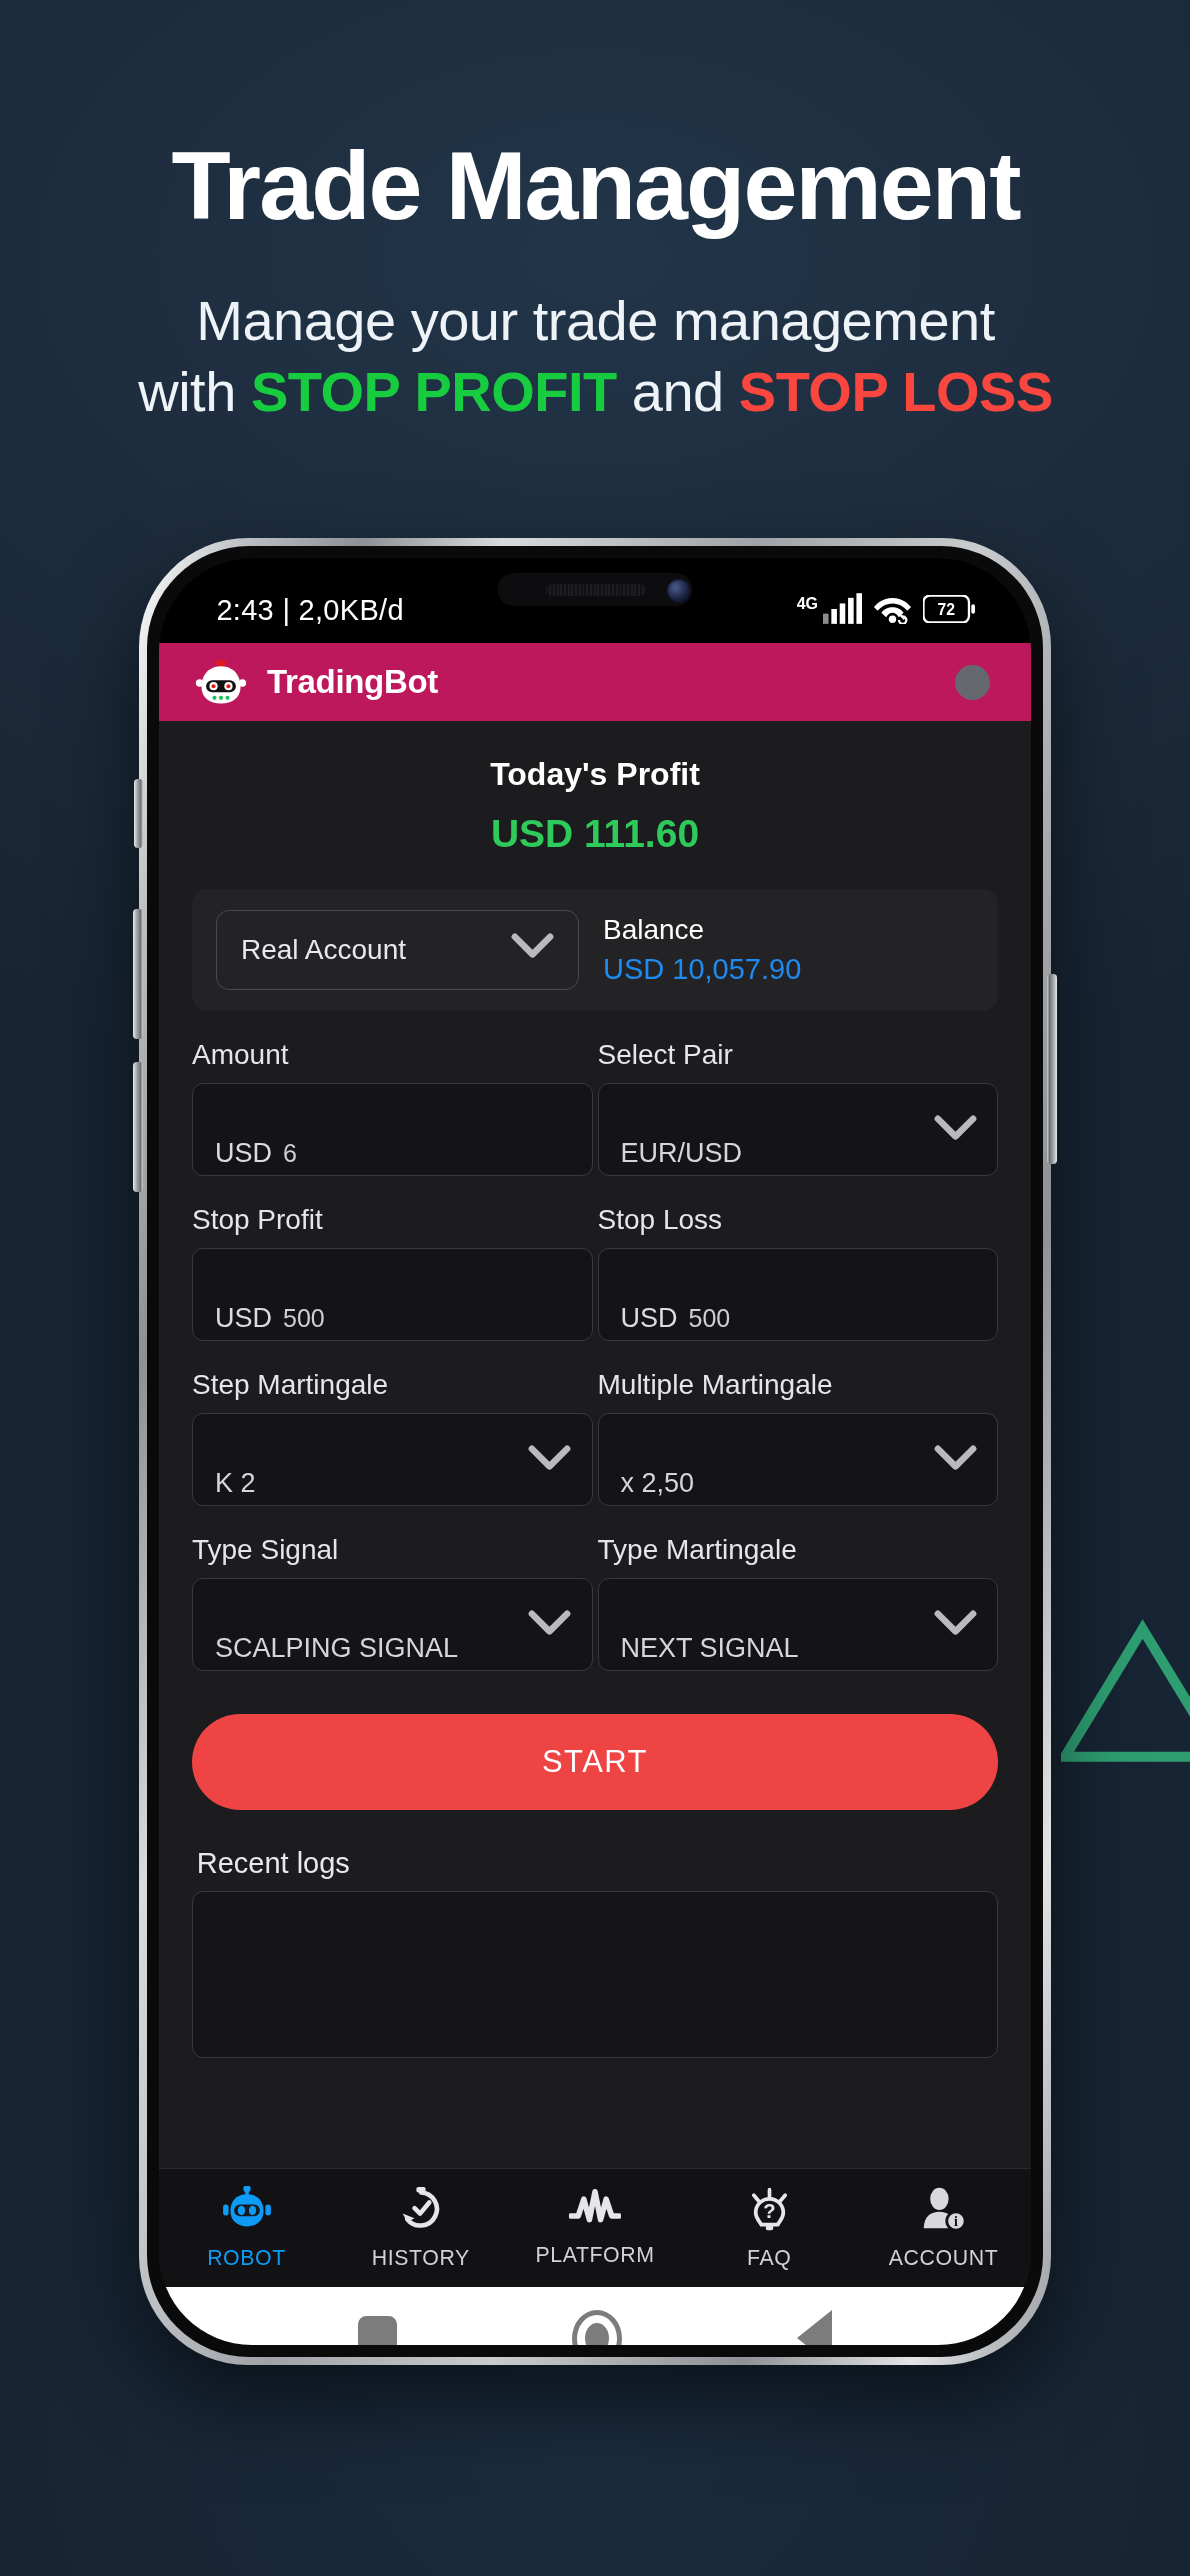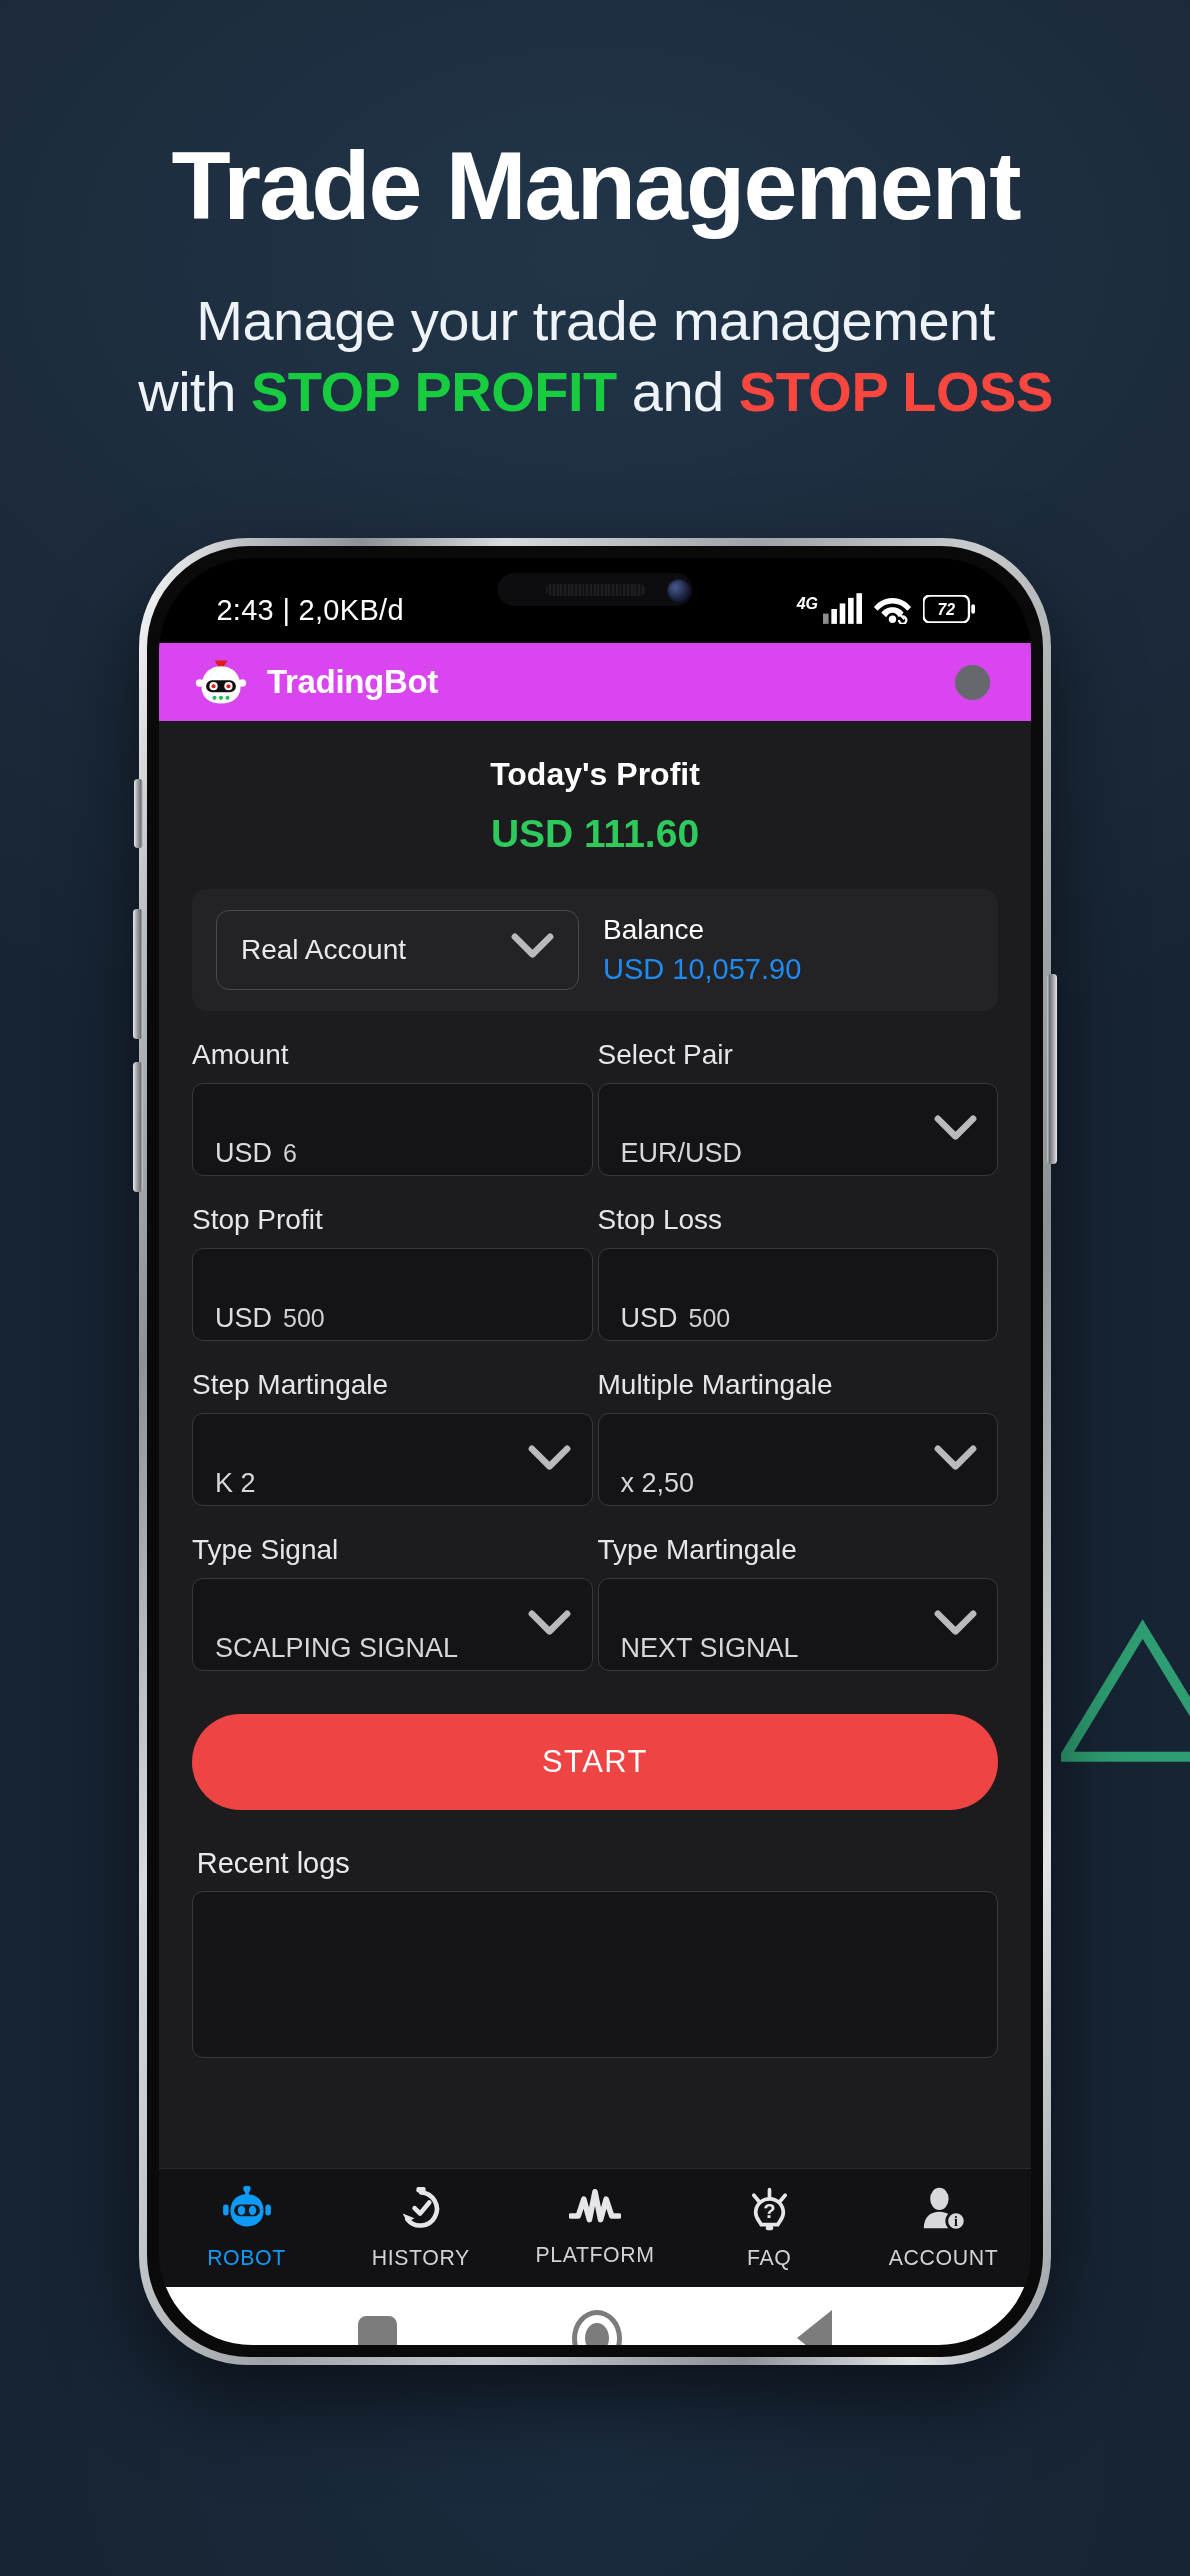--- a/index.html
+++ b/index.html
@@ -81,37 +81,37 @@
   
   .statusbar{
     position:relative; height:85px;
     background:#000000;
     display:flex; align-items:center; justify-content:space-between;
     padding:0 56px 0 57px;
     color:#fff;
     text-align:center;
   }
   .sb-left{ font-size:29px; font-weight:500; letter-spacing:0.3px; padding-top:18.5px;}
-  .sb-right{ display:flex; align-items:center; gap:12px; padding-top:18.5px;font-style:italic;}
+  .sb-right{ display:flex; align-items:center; gap:12px; padding-top:18.5px;}
   .dynamic-island{
     position:absolute; left:50%; transform:translateX(-50%); top:15px;
     width:195px; height:33px; border-radius:20.4px; background:#0d0d0f;
     display:flex; align-items:center; justify-content:center;
   }
   .di-speaker{ width:100px; height:12px; border-radius:7.4px;
     background:repeating-linear-gradient(90deg,#1e1e20 0 1.9px,#121214 1.9px 3.7px); }
   .di-cam{ position:absolute; left:50%; margin-left:72px; top:20.4px;
     width:24px; height:24px; border-radius:50%;
     background:radial-gradient(circle at 35% 35%,#4a5a8a 0%,#1b2240 55%,#07080f 100%);
     box-shadow:inset 0 0 2.8px #000; }
   .sig-4g{ font-size:16px; line-height:1; align-self:flex-start; margin-top:3.7px; margin-right:-7.4px; font-weight:600;}
 
   
   .app-header{
-    height:78px; background:#d946ef;
+    height:78px; background:#be185d;
     display:flex; align-items:center; padding:0 41px 0 35px; gap:18.5px;
   }
   .bot-logo{ width:54px; height:54px; flex:0 0 auto; }
   .app-title{ color:#fff; font-size:33px; font-weight:700; letter-spacing:-0.3px; flex:1; }
   .avatar-btn{ width:35px; height:35px; border-radius:50%; background:#65696e; }
 
   
   .app-body{
     background:#1c1c1e; height:1447px; padding:0 28px;
     position:relative;

